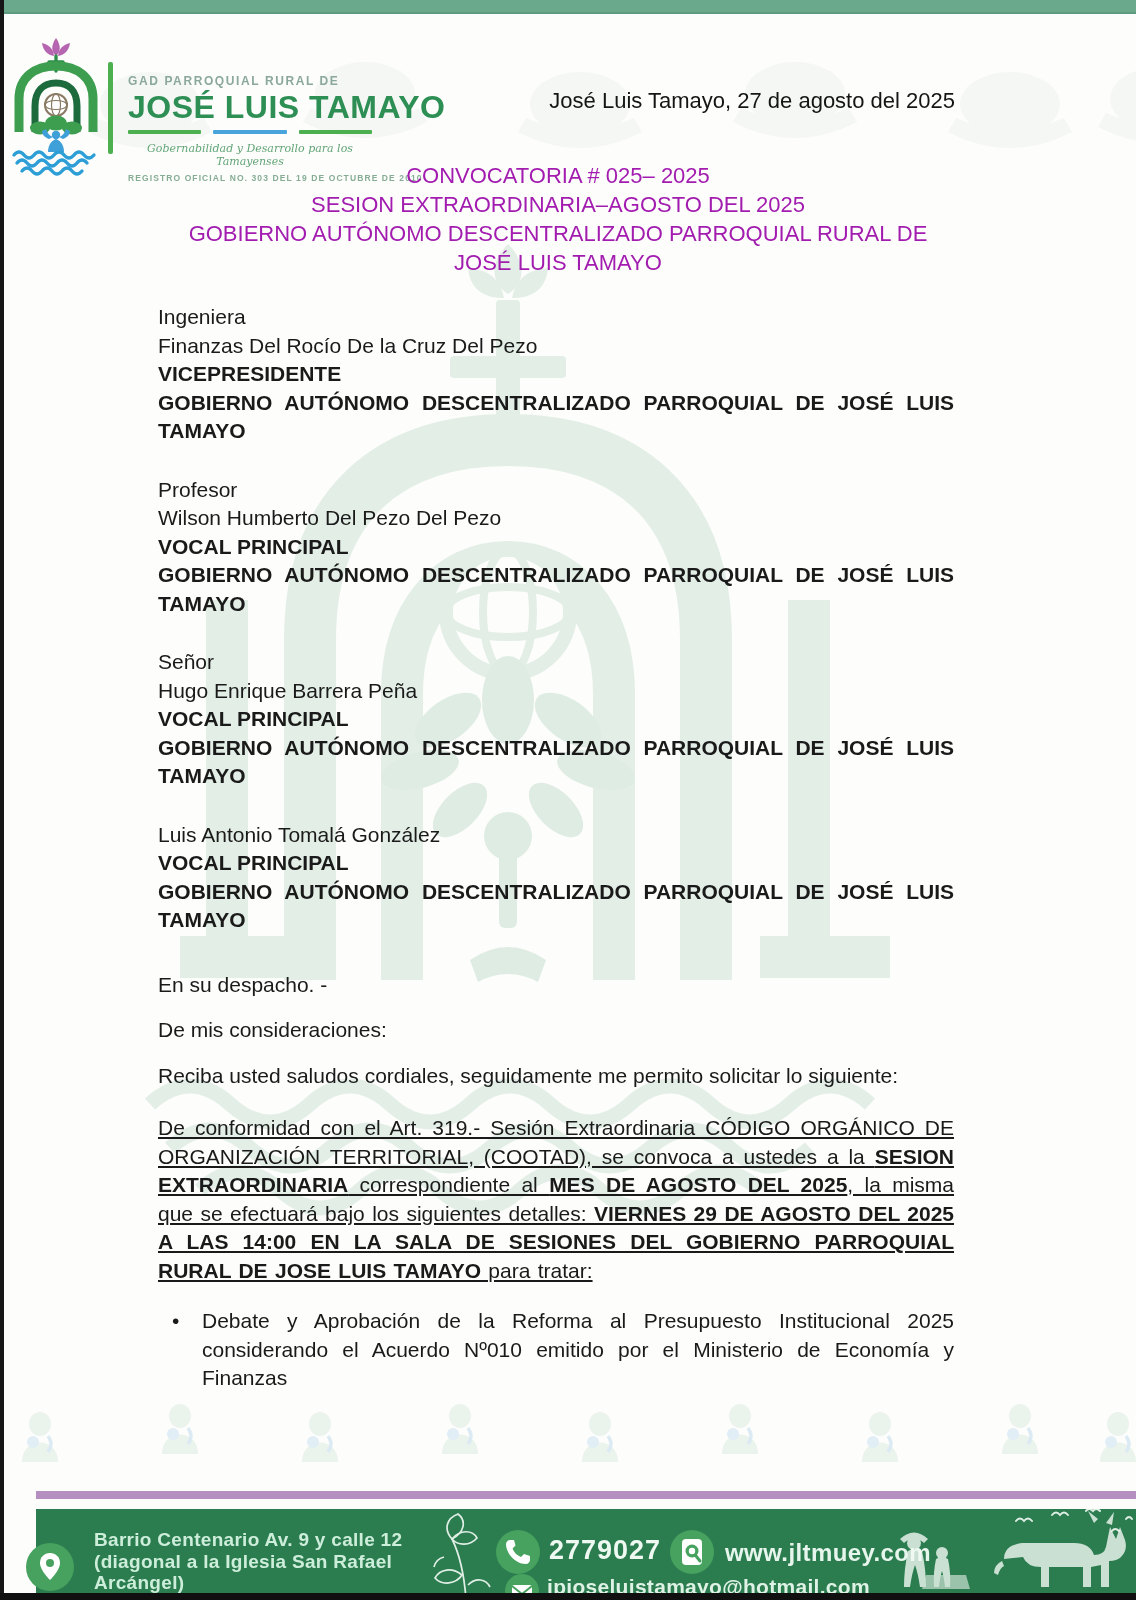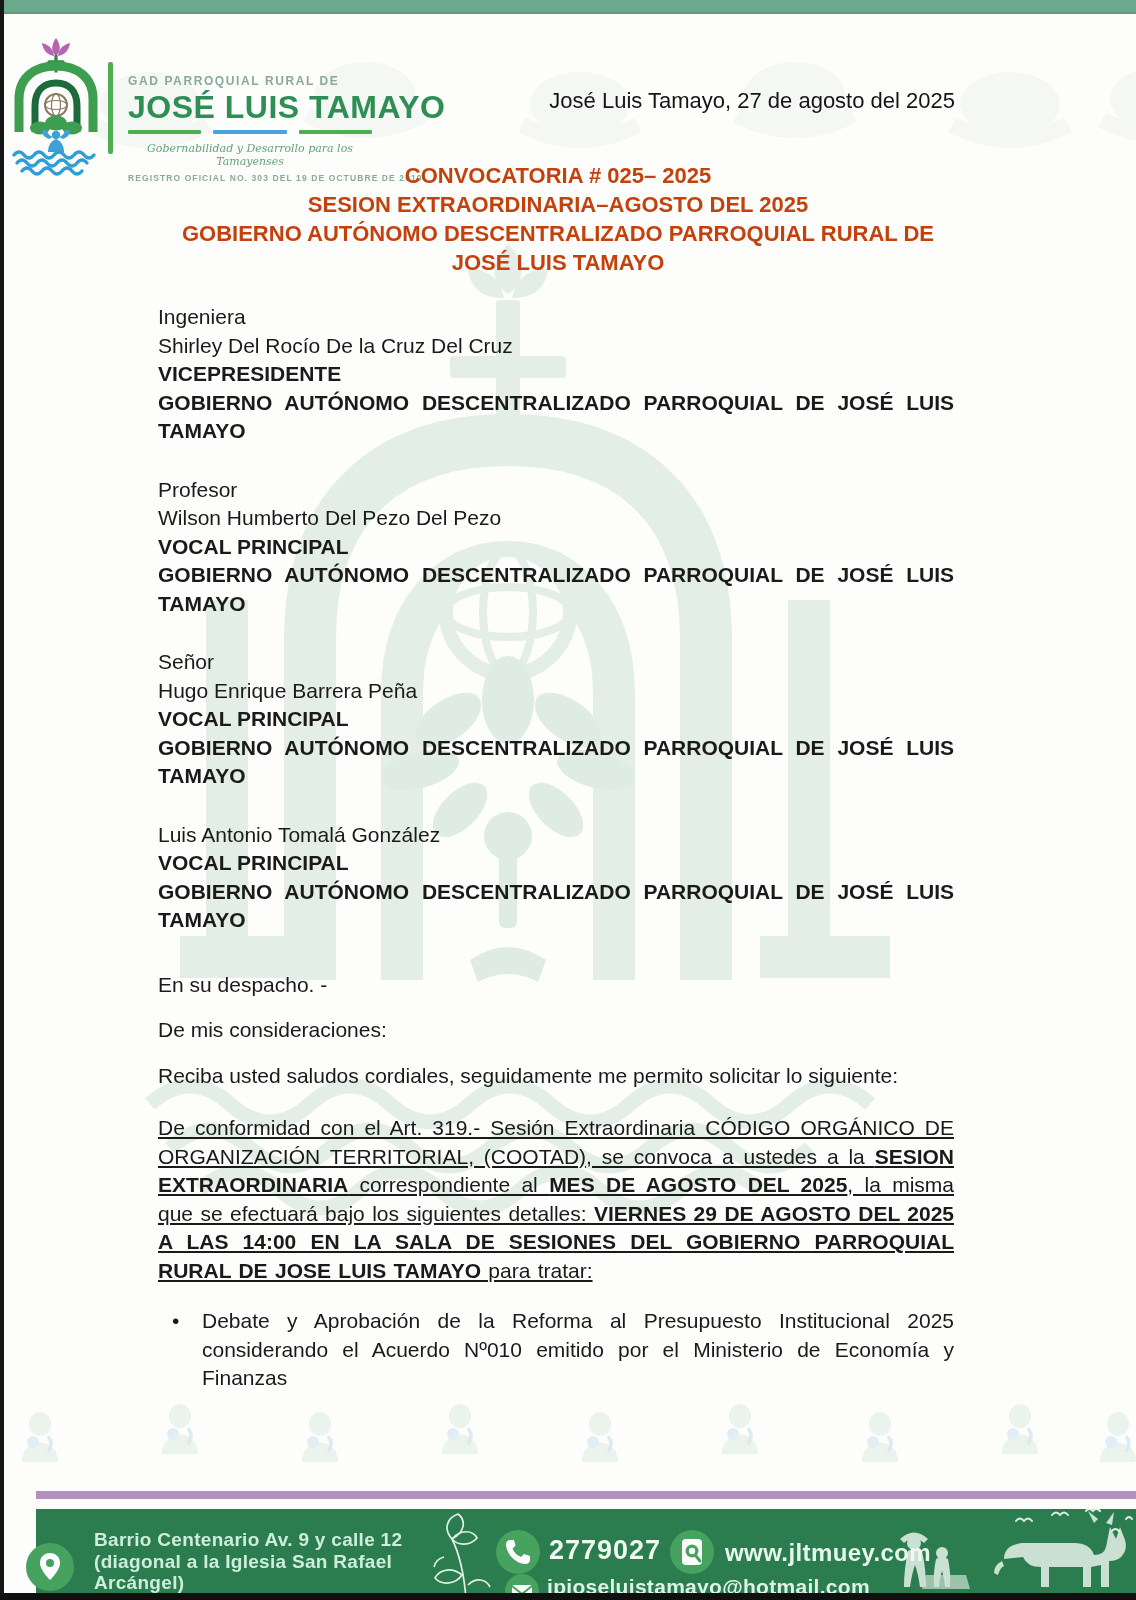--- a/index.html
+++ b/index.html
@@ -24,22 +24,22 @@
   .org-name{font-size:32px;font-weight:bold;color:var(--brand-green);letter-spacing:.5px;margin-top:1px;white-space:nowrap;}
   .rule{display:flex;gap:12px;margin-top:4px;width:244px;}
   .rule span{height:4px;flex:1;border-radius:1px;}
   .rule .g{background:var(--accent-green);} .rule .bl{background:var(--underline-blue);}
   .slogan{margin-top:8px;font-family:"DejaVu Serif",serif;font-style:italic;font-size:11px;
           color:#63a577;text-align:center;width:244px;}
   .registry{margin-top:5px;font-size:8.5px;font-weight:bold;color:#86ad94;letter-spacing:1.1px;white-space:nowrap;}
   .date-line{position:absolute;top:88px;right:181px;font-size:22px;color:#151515;z-index:4;}
 
   
-  .title{position:absolute;left:160px;top:161px;width:796px;text-align:center;font-weight:bold;
-         font-size:22px;line-height:29px;color:#c2410c;z-index:4;}
+  .title{position:absolute;left:160px;top:161px;width:796px;text-align:center;font-weight:normal;
+         font-size:22px;line-height:29px;color:#a21caf;z-index:4;}
   .content{position:absolute;left:158px;top:303px;width:796px;font-size:21px;line-height:28.5px;z-index:4;}
   .content p{margin:0;}
   .recipient{margin-bottom:30px;}
   .recipient .role{font-weight:bold;}
   .recipient .org{font-weight:bold;text-align:justify;}
   .despacho{margin-top:36px !important;}
   .gap-line{margin-top:17px !important;}
   .para{margin-top:24px !important;text-align:justify;word-spacing:1.5px;text-decoration:underline;}
   .para .bold{font-weight:bold;}
   ul.agenda{margin:22px 0 0 0;padding:0 0 0 44px;list-style:none;}
@@ -194,21 +194,21 @@
   <div class="title">
     <div>CONVOCATORIA # 025– 2025</div>
     <div>SESION EXTRAORDINARIA–AGOSTO DEL 2025</div>
     <div>GOBIERNO AUTÓNOMO DESCENTRALIZADO PARROQUIAL RURAL DE JOSÉ LUIS TAMAYO</div>
   </div>
 
   <main class="content">
     <section>
   <div class="recipient">
     <div>Ingeniera</div>
-    <div>Shirley Del Rocío De la Cruz Del Cruz</div>
+    <div>Finanzas Del Rocío De la Cruz Del Pezo</div>
     <div class="role">VICEPRESIDENTE</div>
     <div class="org">GOBIERNO AUTÓNOMO DESCENTRALIZADO PARROQUIAL DE JOSÉ LUIS TAMAYO</div>
   </div>
 
   <div class="recipient">
     <div>Profesor</div>
     <div>Wilson Humberto Del Pezo Del Pezo</div>
     <div class="role">VOCAL PRINCIPAL</div>
     <div class="org">GOBIERNO AUTÓNOMO DESCENTRALIZADO PARROQUIAL DE JOSÉ LUIS TAMAYO</div>
   </div>

